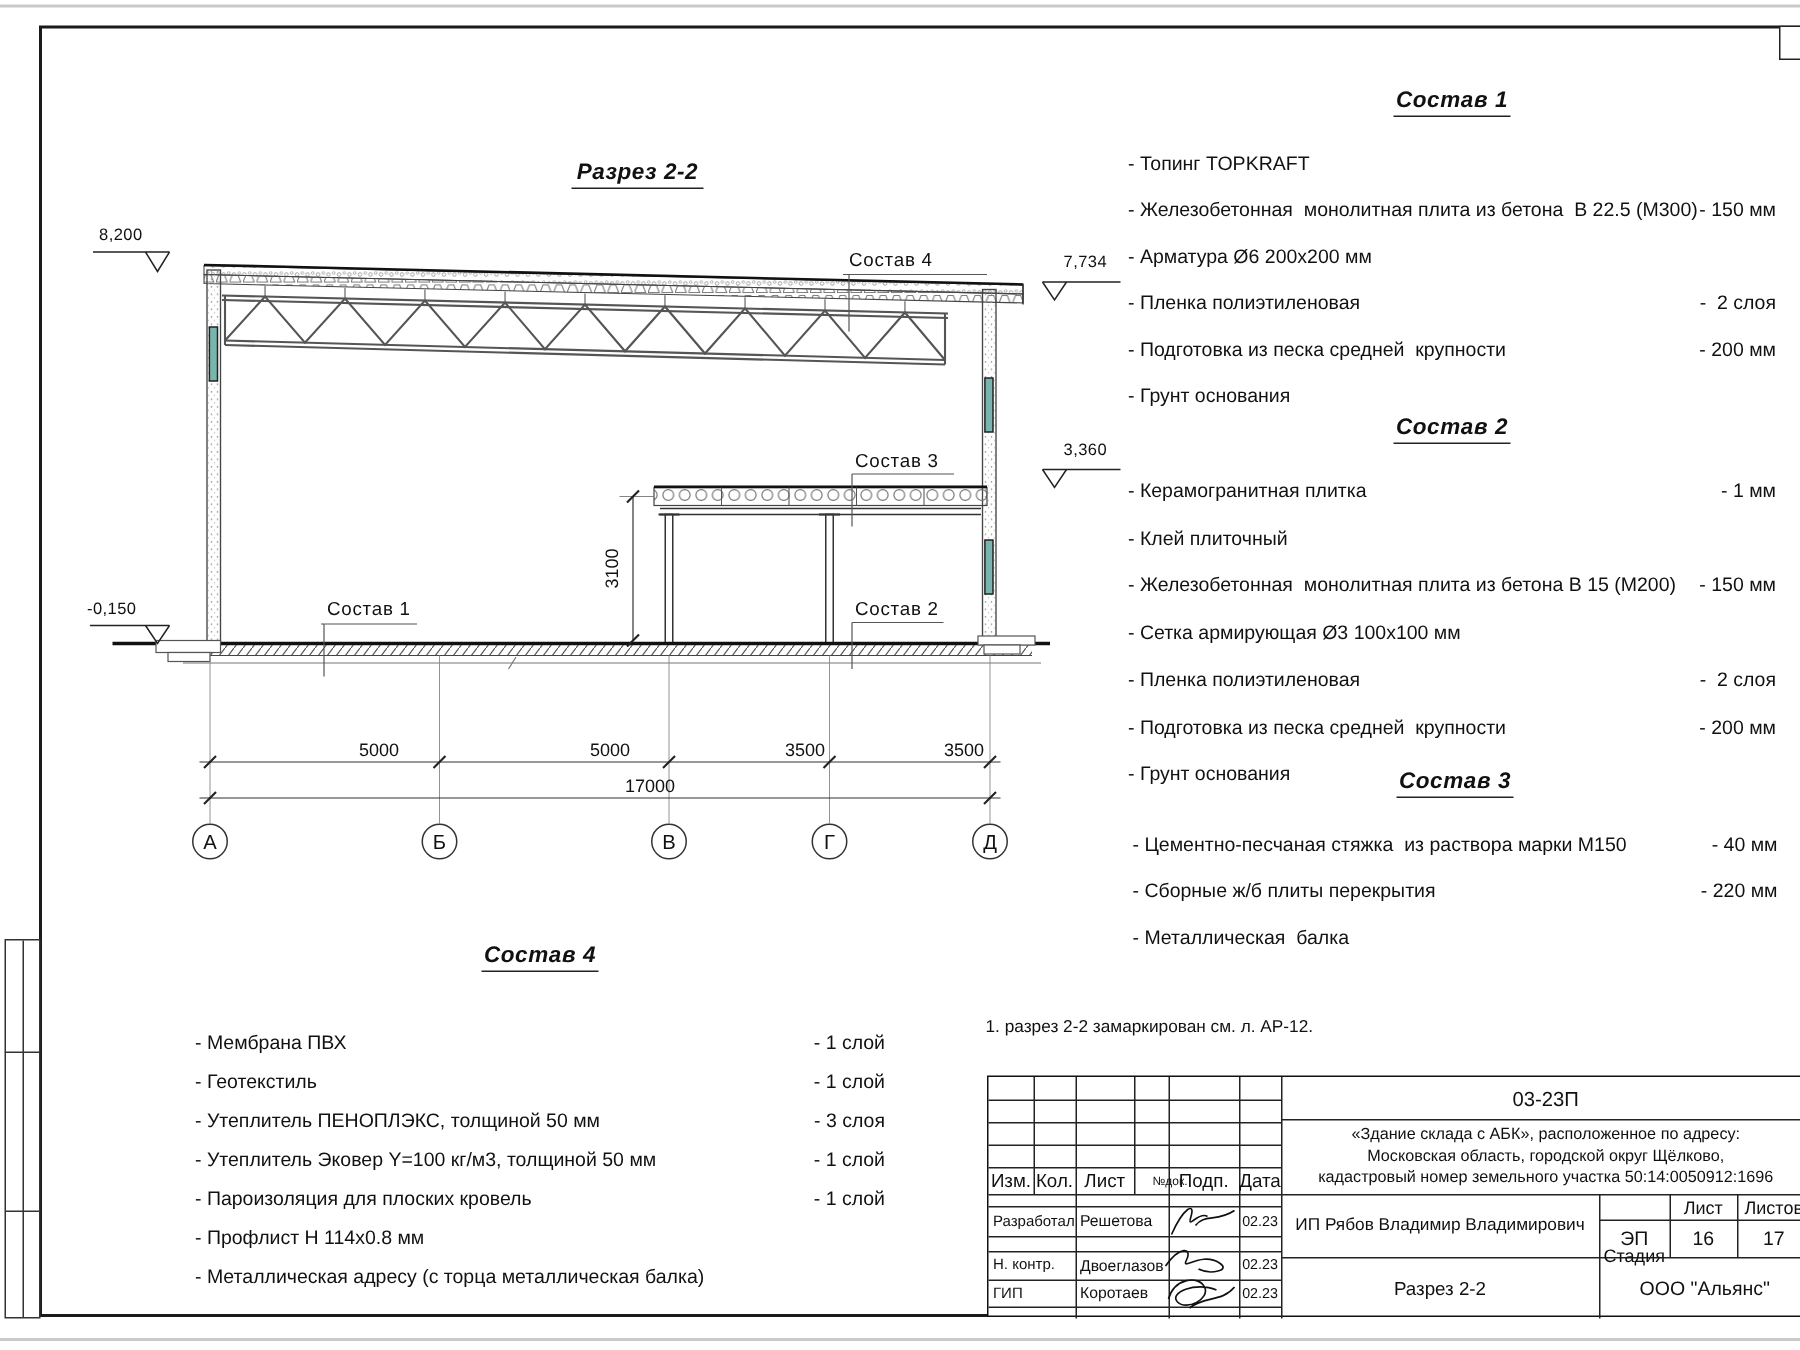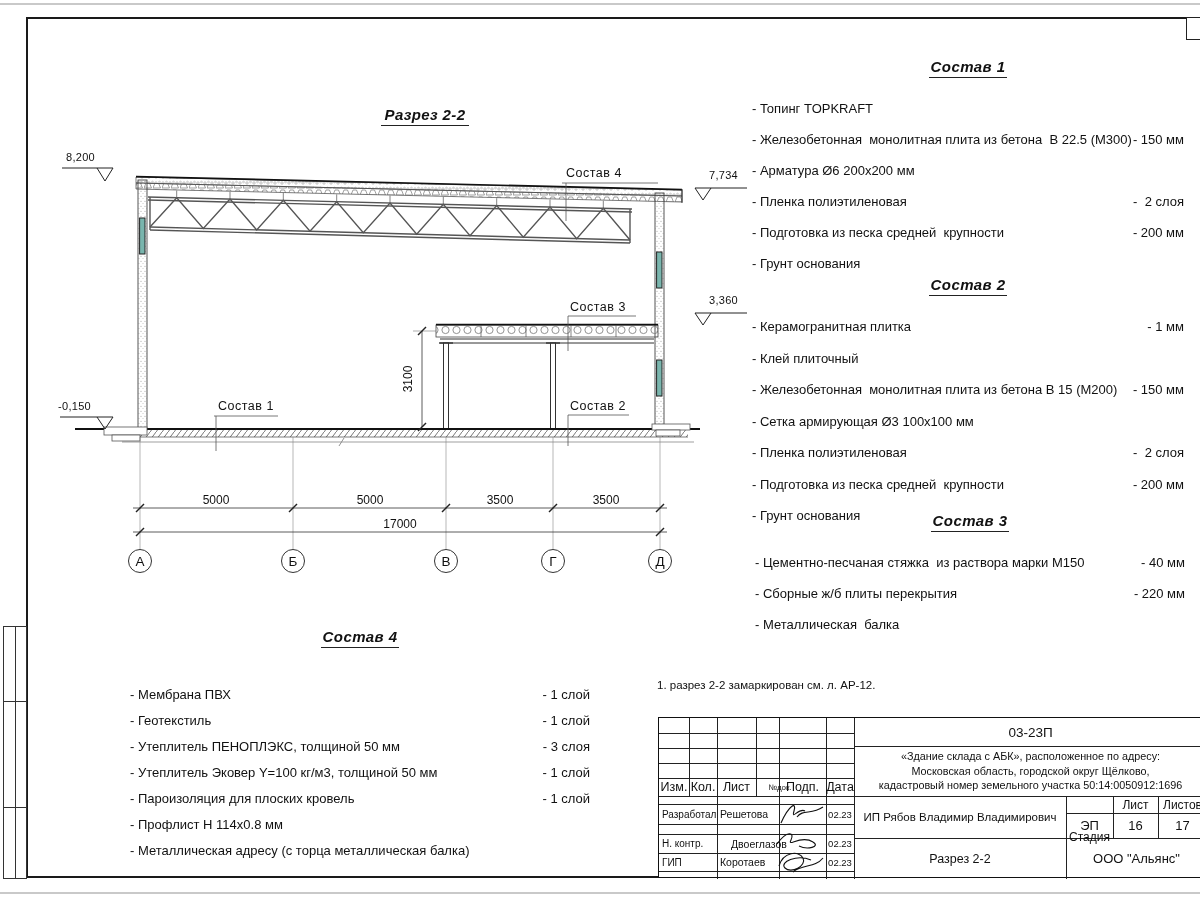--- a/index.html
+++ b/index.html
@@ -16,21 +16,21 @@
   
   .margin-boxes{position:absolute;left:3px;top:626px;width:24px;height:253px;border:1px solid #333;box-sizing:border-box;}
   .margin-boxes .h1{position:absolute;left:0;top:74px;width:100%;height:1px;background:#333;}
   .margin-boxes .h2{position:absolute;left:0;top:180px;width:100%;height:1px;background:#333;}
   .margin-boxes .v1{position:absolute;left:11px;top:0;width:1px;height:100%;background:#333;}
 
   
   .dwg-title{position:absolute;left:355px;top:106px;width:140px;text-align:center;}
   .dwg-title span{display:inline-block;font-size:15px;font-style:italic;font-weight:600;border-bottom:1.4px solid #222;padding:0 3px 2px 3px;letter-spacing:.4px;}
   .lvl{position:absolute;font-size:11px;letter-spacing:.3px;}
-  .dim{position:absolute;font-size:12px;text-align:center;width:100px;}
+  .dim{position:absolute;font-size:12px;text-align:right;width:100px;}
   .dim-v{position:absolute;left:388px;top:372px;width:40px;height:14px;font-size:12px;text-align:center;transform:rotate(-90deg);}
   .callout{position:absolute;font-size:12.5px;letter-spacing:.5px;}
   .axis-letter{position:absolute;top:554px;width:24px;text-align:center;font-size:13.5px;}
 
   
   .comp-list{position:absolute;}
   .comp-head{text-align:center;}
   .comp-head span{display:inline-block;font-size:15px;font-style:italic;font-weight:600;border-bottom:1.3px solid #222;padding:0 2px 2px 2px;letter-spacing:.4px;}
   .comp-row{display:flex;justify-content:space-between;font-size:13px;line-height:18px;}
   .comp-row .nm{white-space:pre;}
@@ -373,21 +373,21 @@
   <div class="txt" style="left:30px;top:60px;width:28px;height:18px;font-size:12.5px;">Кол.</div>
   <div class="txt" style="left:58px;top:60px;width:39px;height:18px;font-size:12.5px;">Лист</div>
   <div class="txt" style="left:97px;top:60px;width:23px;height:18px;font-size:8px;padding-left:24px;">№док.</div>
   <div class="txt" style="left:120px;top:60px;width:47px;height:18px;font-size:12.5px;">Подп.</div>
   <div class="txt" style="left:167px;top:60px;width:28px;height:18px;font-size:12.5px;">Дата</div>
 
   <div class="txt left" style="left:0;top:86px;width:58px;height:20px;font-size:10px;">Разработал</div>
   <div class="txt left" style="left:58px;top:86px;width:62px;height:20px;font-size:10.5px;">Решетова</div>
   <div class="txt" style="left:167px;top:86px;width:28px;height:20px;font-size:9.5px;">02.23</div>
   <div class="txt left" style="left:0;top:116px;width:58px;height:19px;font-size:10px;">Н. контр.</div>
-  <div class="txt left" style="left:58px;top:116px;width:62px;height:19px;font-size:10.5px;margin-left:11px;">Двоеглазов</div>
+  <div class="txt left" style="left:58px;top:116px;width:62px;height:19px;font-size:10.5px;">Двоеглазов</div>
   <div class="txt" style="left:167px;top:116px;width:28px;height:19px;font-size:9.5px;">02.23</div>
   <div class="txt left" style="left:0;top:135px;width:58px;height:18px;font-size:10px;">ГИП</div>
   <div class="txt left" style="left:58px;top:135px;width:62px;height:18px;font-size:10.5px;">Коротаев</div>
   <div class="txt" style="left:167px;top:135px;width:28px;height:18px;font-size:9.5px;">02.23</div>
 
   <div class="txt" style="left:195px;top:0;width:353px;height:28px;font-size:13.5px;">03-23П</div>
   <div class="txt" style="left:200px;top:28px;width:343px;height:50px;font-size:10.8px;line-height:1.35;white-space:pre-line;">«Здание склада с АБК», расположенное по адресу:
 Московская область, городской округ Щёлково,
 кадастровый номер земельного участка 50:14:0050912:1696</div>
   <div class="txt" style="left:195px;top:78px;width:212px;height:42px;font-size:11.5px;">ИП Рябов Владимир Владимирович</div>

